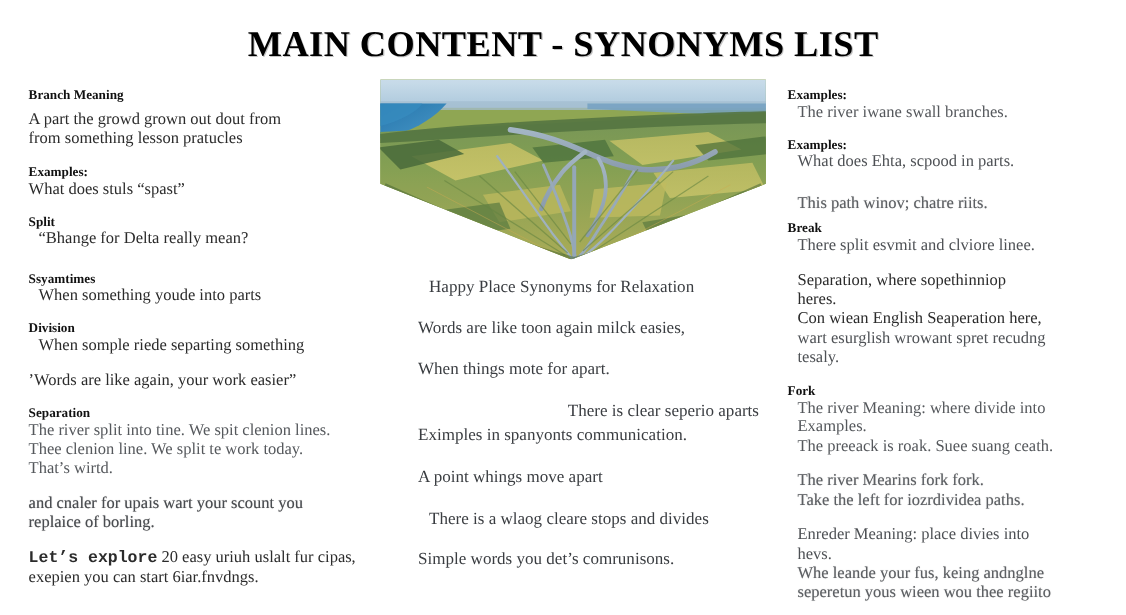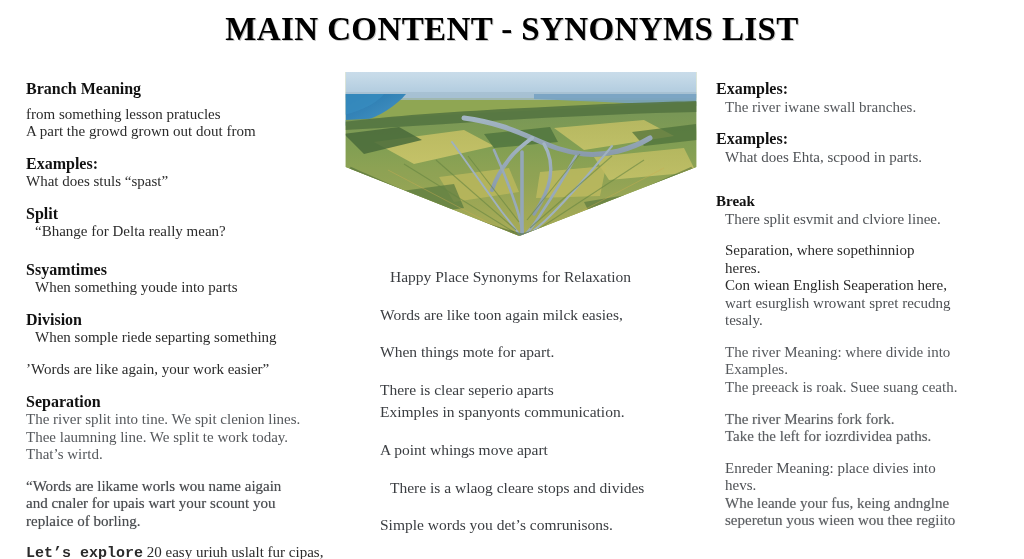--- a/index.html
+++ b/index.html
@@ -13,21 +13,21 @@
     position: relative;
     overflow: hidden;
     font-family: "Liberation Serif", "DejaVu Serif", serif;
     color: #1a1a1a;
     -webkit-font-smoothing: antialiased;
   }
 
   
   .page-title {
     position: absolute;
-    top: 11px;
+    top: 23px;
     left: 0;
     width: 1024px;
     text-align: center;
     font-family: "Liberation Serif", "DejaVu Serif", serif;
     font-weight: bold;
     font-size: 33px;
     letter-spacing: 0.4px;
     color: #000000;
     text-shadow: 1px 1px 0 rgba(90,90,90,0.35);
   }
@@ -37,27 +37,27 @@
     position: absolute;
     top: 80px;
   }
   .col-left  { left: 26px;  width: 310px; }
   .col-mid   { left: 380px; width: 310px; }
   .col-right { left: 716px; width: 300px; }
 
   
   .heading {
     font-weight: bold;
-    font-size: 16px;
+    font-size: 12px;
     line-height: 1.16;
     color: #111111;
     margin: 0;
   }
   .heading.big {
-    font-size: 15px;
+    font-size: 12px;
   }
   .body {
     font-size: 15px;
     line-height: 1.17;
     color: #2b2b2b;
     margin: 0;
   }
   .body.faint {
     color: #55585c;
   }
@@ -72,21 +72,21 @@
 
   .lead-bold { font-weight: bold; font-family: Liberation Mono, monospace; }
 
   
   .mid-line {
     font-size: 15.5px;
     line-height: 1.2;
     color: #3a3d41;
     margin: 0 0 19px 0;
   }
-  .mid-line.tight { margin-bottom: 4px; }
+  .mid-line.tight { margin-bottom: 4px; text-align: right; }
   .mid-line.ind { padding-left: 10px; }
 
   
   .r-blur1 { color: #4e5155; }
   .r-blur2 { color: #5d6064; text-shadow: 0 0 0.8px rgba(140,140,140,0.7); }
 
   
   .photo-wrap {
     position: absolute;
     left: 344px;
@@ -189,22 +189,22 @@
       <path d="M348,96 C294,120 236,148 178,163" stroke="#3e5f2c" stroke-width="3" fill="none" opacity="0.55"></path>
 
       <rect x="0" y="0" width="354" height="164" fill="#ffffff" opacity="0.05"></rect>
     </svg>
   </div>
 </div>
 
 <div class="col col-left">
   <div class="heading">Branch Meaning</div>
   <div class="gap-s"></div>
+  <div class="body">A part the growd grown out dout from</div>
   <div class="body">from something lesson pratucles</div>
-  <div class="body">A part the growd grown out dout from</div>
 
   <div class="gap-m"></div>
   <div class="heading">Examples:</div>
   <div class="body">What does stuls “spast”</div>
 
   <div class="gap-m"></div>
   <div class="heading">Split</div>
   <div class="body indent">“Bhange for Delta really mean?</div>
 
   <div class="gap-l"></div>
@@ -214,66 +214,67 @@
   <div class="gap-m"></div>
   <div class="heading">Division</div>
   <div class="body indent">When somple riede separting something</div>
 
   <div class="gap-m"></div>
   <div class="body">’Words are like again, your work easier”</div>
 
   <div class="gap-m"></div>
   <div class="heading">Separation</div>
   <div class="body faint">The river split into tine. We spit clenion lines.</div>
-  <div class="body faint">Thee laumning line. We split te work today.</div>
+  <div class="body faint">Thee clenion line. We split te work today.</div>
   <div class="body faint">That’s wirtd.</div>
 
   <div class="gap-m"></div>
-  <div class="body blur">“Words are likame worls wou name aigain</div>
   <div class="body blur">and cnaler for upais wart your scount you</div>
   <div class="body blur">replaice of borling.</div>
 
   <div class="gap-m"></div>
   <div class="body"><span class="lead-bold">Let’s explore</span><span> 20 easy uriuh uslalt fur cipas,</span></div>
   <div class="body">exepien you can start 6iar.fnvdngs.</div>
 </div>
 
-<div class="col col-mid" style="top:268px;">
+<div class="col col-mid" style="top:252px;">
   <div class="mid-line ind">Happy Place Synonyms for Relaxation</div>
   <div class="mid-line">Words are like toon again milck easies,</div>
   <div class="mid-line">When things mote for apart.</div>
   <div class="mid-line tight">There is clear seperio aparts</div>
   <div class="mid-line">Eximples in spanyonts communication.</div>
   <div class="mid-line">A point whings move apart</div>
   <div class="mid-line ind">There is a wlaog cleare stops and divides</div>
   <div class="mid-line">Simple words you det’s comrunisons.</div>
 </div>
 
 <div class="col col-right">
   <div class="heading">Examples:</div>
   <div class="body indent faint">The river iwane swall branches.</div>
 
   <div class="gap-m"></div>
   <div class="heading">Examples:</div>
   <div class="body indent r-blur1">What does Ehta, scpood in parts.</div>
 
   <div class="gap-l"></div>
+  <div class="body indent r-blur2">This path winov; chatre riits.</div>
 
   <div class="gap-s"></div>
   <div class="heading big">Break</div>
   <div class="body indent r-blur1">There split esvmit and clviore linee.</div>
 
   <div class="gap-m"></div>
   <div class="body indent">Separation, where sopethinniop</div>
   <div class="body indent">heres.</div>
   <div class="body indent">Con wiean English Seaperation here,</div>
   <div class="body indent r-blur1">wart esurglish wrowant spret recudng</div>
   <div class="body indent r-blur1">tesaly.</div>
 
   <div class="gap-m"></div>
+  <div class="heading">Fork</div>
   <div class="body indent faint">The river Meaning: where divide into</div>
   <div class="body indent faint">Examples.</div>
   <div class="body indent faint">The preeack is roak. Suee suang ceath.</div>
 
   <div class="gap-m"></div>
   <div class="body indent r-blur2">The river Mearins fork fork.</div>
   <div class="body indent r-blur2">Take the left for iozrdividea paths.</div>
 
   <div class="gap-m"></div>
   <div class="body indent r-blur1">Enreder Meaning: place divies into</div>

